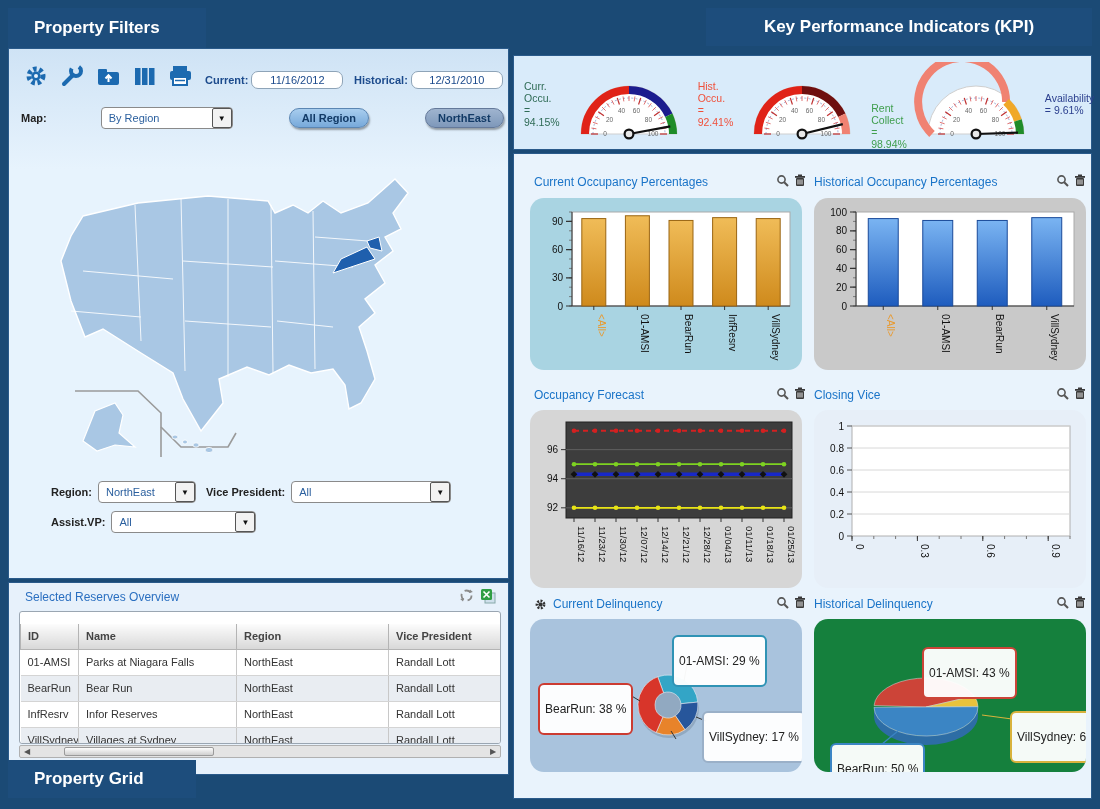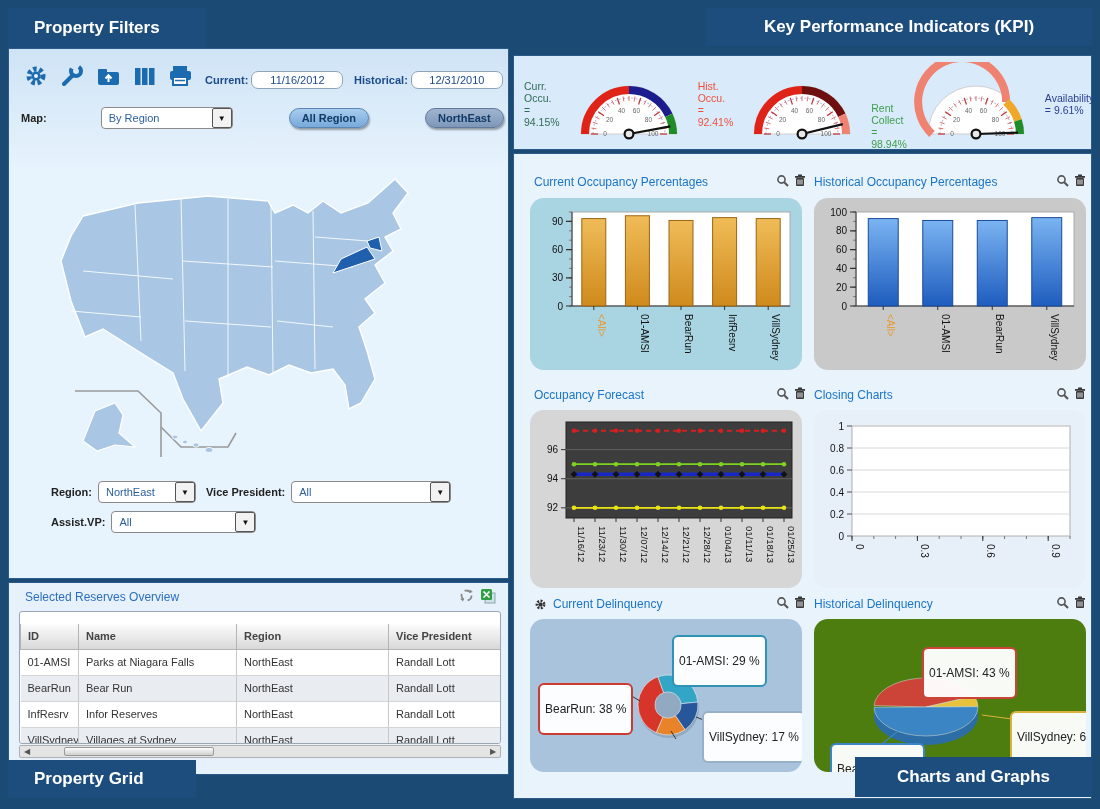--- a/index.html
+++ b/index.html
@@ -79,23 +79,20 @@
 <div class="page">
 
   <div class="banner" id="banner-pf">
       <span>Property Filters</span>
     </div>
   <div class="banner" id="banner-kpi">
       <span>Key Performance Indicators (KPI)</span>
     </div>
   <div class="banner" id="banner-pg">
       <span>Property Grid</span>
-    </div>
-  <div class="banner" id="banner-cg">
-      <span>Charts and Graphs</span>
     </div>
 
   <div class="panel" id="filters-panel">
     <div class="toolbar">
       <span class="tool-icon">
         <svg width="27" height="26">
             <circle cx="13" cy="13" r="7" fill="none" stroke="#1c6ab0" stroke-width="5" stroke-dasharray="3.4 2.6"></circle>
             <circle cx="13" cy="13" r="4.6" fill="#1c6ab0"></circle>
             <circle cx="13" cy="13" r="2" fill="#e7f3fd"></circle>
           </svg></span>
@@ -645,21 +642,21 @@
           <text x="195" y="116" font-family="Liberation Sans, sans-serif" font-size="9.5" fill="#111" text-anchor="start" transform="rotate(90 195 116)">01/04/13</text>
           <line x1="212" y1="108" x2="212" y2="112" stroke="#333"></line>
           <text x="216" y="116" font-family="Liberation Sans, sans-serif" font-size="9.5" fill="#111" text-anchor="start" transform="rotate(90 216 116)">01/11/13</text>
           <line x1="233" y1="108" x2="233" y2="112" stroke="#333"></line>
           <text x="237" y="116" font-family="Liberation Sans, sans-serif" font-size="9.5" fill="#111" text-anchor="start" transform="rotate(90 237 116)">01/18/13</text>
           <line x1="254" y1="108" x2="254" y2="112" stroke="#333"></line>
           <text x="258" y="116" font-family="Liberation Sans, sans-serif" font-size="9.5" fill="#111" text-anchor="start" transform="rotate(90 258 116)">01/25/13</text>
         </svg></div>
 
     <div class="tile-title" style="left:300px;top:233px">
-      <span>Closing Charts</span>
+      <span>Closing Vice</span>
       <span class="ticons">
           <span><svg width="13" height="13">
               <circle cx="5.5" cy="5.5" r="3.6" fill="none" stroke="#555" stroke-width="1.6"></circle>
               <line x1="8.2" y1="8.2" x2="12" y2="12" stroke="#555" stroke-width="2"></line>
             </svg></span>
       <span><svg width="12" height="13">
               <rect x="2" y="4" width="8" height="8" rx="1" fill="#3a3a3a"></rect>
               <rect x="1" y="2" width="10" height="1.8" fill="#3a3a3a"></rect>
               <rect x="4" y="0.5" width="4" height="2" fill="#3a3a3a"></rect>
               <path d="M4,5.5 V10.5 M6,5.5 V10.5 M8,5.5 V10.5" stroke="#fff" stroke-width="0.9"></path>
@@ -753,21 +750,21 @@
               <line x1="8.2" y1="8.2" x2="12" y2="12" stroke="#555" stroke-width="2"></line>
             </svg></span>
       <span><svg width="12" height="13">
               <rect x="2" y="4" width="8" height="8" rx="1" fill="#3a3a3a"></rect>
               <rect x="1" y="2" width="10" height="1.8" fill="#3a3a3a"></rect>
               <rect x="4" y="0.5" width="4" height="2" fill="#3a3a3a"></rect>
               <path d="M4,5.5 V10.5 M6,5.5 V10.5 M8,5.5 V10.5" stroke="#fff" stroke-width="0.9"></path>
             </svg></span>
         </span>
     </div>
-    <div class="tile" id="tile-5" style="left: 300px; top: 465px; width: 272px; height: 153px; background: #4d7c0f;">
+    <div class="tile" id="tile-5" style="left: 300px; top: 465px; width: 272px; height: 153px; background: #15803d;">
         <svg width="272" height="153" style="position:absolute;left:0;top:0">
           <path d="M164,88 A52,29 0 0 1 60,88 L60,97 A52,29 0 0 0 164,97 Z" fill="#2d6da5"></path>
           <path d="M112,88 L60.07126419276216,86.48225726895464 A52,29 0 0 1 160.14527041011974,77.04261718226445 Z" fill="#cc4438" stroke="#d8dde2" stroke-width="0.5"></path>
           <path d="M112,88 L160.14527041011974,77.04261718226445 A52,29 0 0 1 163.99714880700662,87.69631826062889 Z" fill="#e8c23c" stroke="#d8dde2" stroke-width="0.5"></path>
           <path d="M112,88 L163.99714880700662,87.69631826062889 A52,29 0 0 1 60.00285119299337,88.30368173937111 Z" fill="#3b85c4" stroke="#d8dde2" stroke-width="0.5"></path>
           <line x1="140" y1="44" x2="126" y2="64" stroke="#cc4438" stroke-width="1.2"></line>
           <line x1="198" y1="100" x2="168" y2="96" stroke="#d8b23c" stroke-width="1.2"></line>
           <line x1="62" y1="130" x2="84" y2="112" stroke="#3b85c4" stroke-width="1.2"></line>
         </svg>
         <div class="pie-label" style="left: 108px; top: 28px; border-color: rgb(204, 68, 56);">01-AMSI: 43 %</div>

